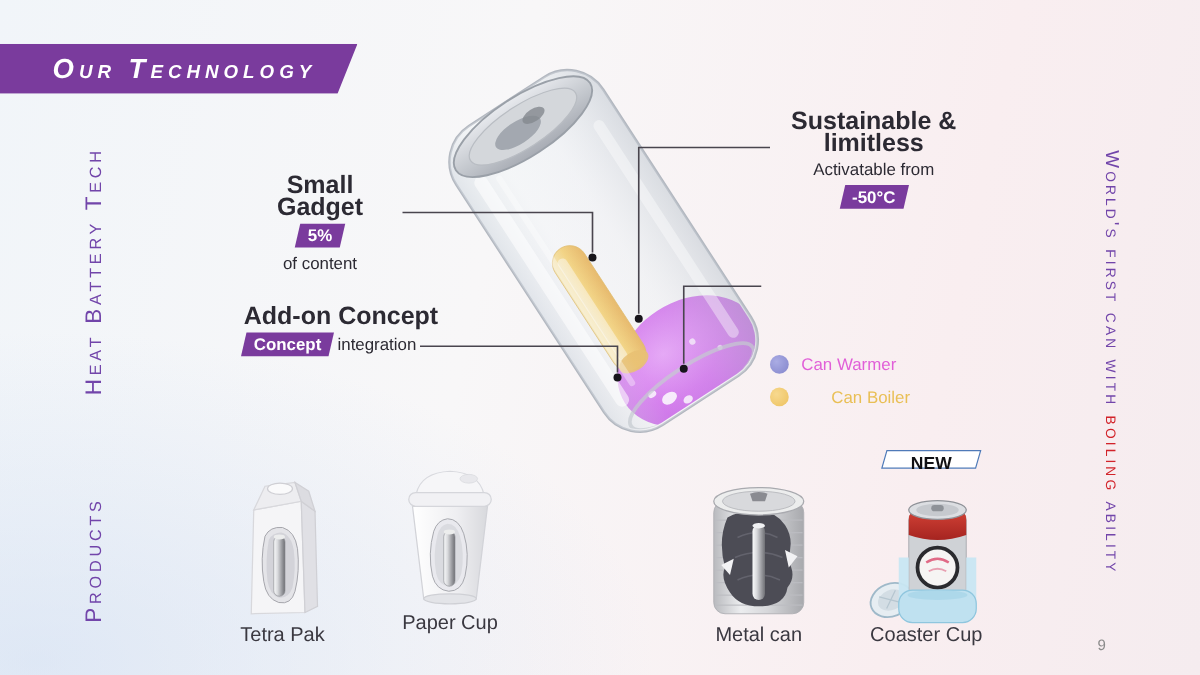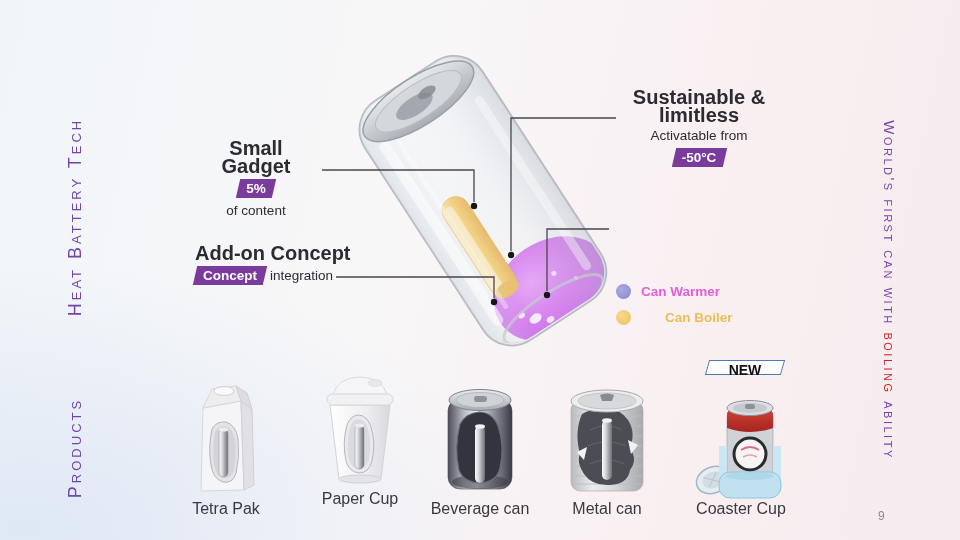--- a/index.html
+++ b/index.html
@@ -40,21 +40,21 @@
   #note-small-gadget{left:196px;top:139px;width:120px;}
   #note-addon{left:195px;top:244px;}
   #note-sustainable{left:618px;top:88px;width:162px;}
   #note-activation{left:622px;top:198px;}
   
   .legend{position:absolute;left:616px;top:282px;}
   .legend-row{display:flex;align-items:center;gap:10px;height:19px;margin-bottom:7px;}
   .dot{width:15px;height:15px;border-radius:50%;}
   .dot-warmer{background:radial-gradient(circle at 35% 35%,#aaace4,#8385cb);}
   .dot-boiler{background:radial-gradient(circle at 35% 35%,#f7d98f,#edc15e);}
-  .legend-row .lbl{font-size:13.5px;font-weight:bold;}
+  .legend-row .lbl{font-size:13.5px;font-weight:normal;}
   .lbl-warmer{color:#e15fd8;}
   .lbl-boiler{color:#e9bf55;margin-left:24px;}
   
   figure{margin:0;position:absolute;}
   figure .caption{
     position:absolute;bottom:0;left:50%;transform:translateX(-50%);
     font-size:16px;font-weight:normal;color:#3a3840;white-space:nowrap;
   }
   #fig-tetra{left:190px;top:377px;width:72px;height:141px;}
   #fig-paper{left:317px;top:369px;width:86px;height:139px;}
@@ -123,20 +123,23 @@
           <stop offset="0.6" stop-color="#eeeef1"></stop>
         <stop offset="1" stop-color="#d8d9dd"></stop>
       </linearGradient>
       <linearGradient id="gCoke" x1="0" y1="0" x2="0" y2="1">
         <stop offset="0" stop-color="#d24236"></stop>
           <stop offset="1" stop-color="#a52420"></stop>
       </linearGradient>
     </defs>
   </svg>
 
+  <div class="banner">
+    <span class="title">Our Technology</span>
+  </div>
 
   <div class="v-label v-left-top">Heat Battery Tech</div>
   <div class="v-label v-left-bottom">Products</div>
   <div class="v-label v-right"><span>World's first can with </span><span class="hl">boiling</span><span> ability</span></div>
 
   <svg class="abs" style="left:330px;top:50px;" width="300" height="308" viewBox="0 0 300 308">
     <g transform="translate(157,157) rotate(-33)">
       <clipPath id="canClip">
           <rect x="-68" y="-148" width="136" height="281" rx="32"></rect>
         </clipPath>
@@ -249,33 +252,20 @@
       <ellipse cx="58" cy="14" rx="7" ry="3.5" fill="#e8e8ec" stroke="#d8d9de" stroke-width="0.6"></ellipse>
       <rect x="10" y="25" width="66" height="11" rx="5.5" fill="#f1f1f4" stroke="#d5d6db"></rect>
       <path d="M30 56 Q25 74 29 92 Q32 103 42 104 Q52 104 55 92 Q59 74 54 58 Q50 46 41 46 Q33 47 30 56 Z" fill="#e9e9ee" stroke="#a8a9af" stroke-width="0.8"></path>
       <path d="M33 59 Q29 75 32 90 Q34 99 42 100 Q49 100 52 90 Q55 74 51 60 Q48 50 41 50 Q35 51 33 59 Z" fill="#dadbe0"></path>
       <rect x="38" y="56" width="9" height="44" rx="4.5" fill="url(#gRod)" stroke="#8a8b90" stroke-width="0.5"></rect>
       <ellipse cx="42.5" cy="56.5" rx="4.5" ry="2" fill="#eceded"></ellipse>
     </svg>
     <figcaption class="caption">Paper Cup</figcaption>
   </figure>
 
-  <figure id="fig-bev">
-    <svg width="80" height="118" viewBox="0 0 80 118">
-      <rect x="8" y="17" width="64" height="90" rx="12" fill="url(#gCanMetal)" stroke="#4c4c56" stroke-width="0.6"></rect>
-      <ellipse cx="40" cy="100" rx="28" ry="7" fill="#3a3a44" opacity="0.55"></ellipse>
-      <path d="M20 42 Q14 66 19 88 Q23 100 40 101 Q57 100 60 86 Q65 64 58 44 Q52 30 39 30 Q26 31 20 42 Z" fill="#34343e" stroke="#6a6a76" stroke-width="1.2"></path>
-      <rect x="35" y="44" width="10" height="57" rx="5" fill="url(#gRod)"></rect>
-      <ellipse cx="40" cy="44.5" rx="5" ry="2.2" fill="#f0f1f3"></ellipse>
-      <ellipse cx="40" cy="18" rx="31" ry="10.5" fill="url(#gLid)" stroke="#7e828a"></ellipse>
-      <ellipse cx="40" cy="18" rx="24" ry="7.5" fill="#cfd2d6" stroke="#a8abb0" stroke-width="0.7"></ellipse>
-      <rect x="34" y="14" width="13" height="6" rx="3" fill="#8e9298"></rect>
-    </svg>
-    <figcaption class="caption">Beverage can</figcaption>
-  </figure>
 
   <figure id="fig-metal">
     <svg width="90" height="118" viewBox="0 0 90 118">
       <rect x="9" y="19" width="72" height="90" rx="9" fill="url(#gTin)" stroke="#aeafb4" stroke-width="0.7"></rect>
       <g stroke="#bcbdc2" stroke-width="1" opacity="0.9">
         <path d="M10 34 H80"></path>
           <path d="M10 44 H80"></path>
           <path d="M10 54 H80"></path>
           <path d="M10 64 H80"></path>
         <path d="M10 74 H80"></path>

